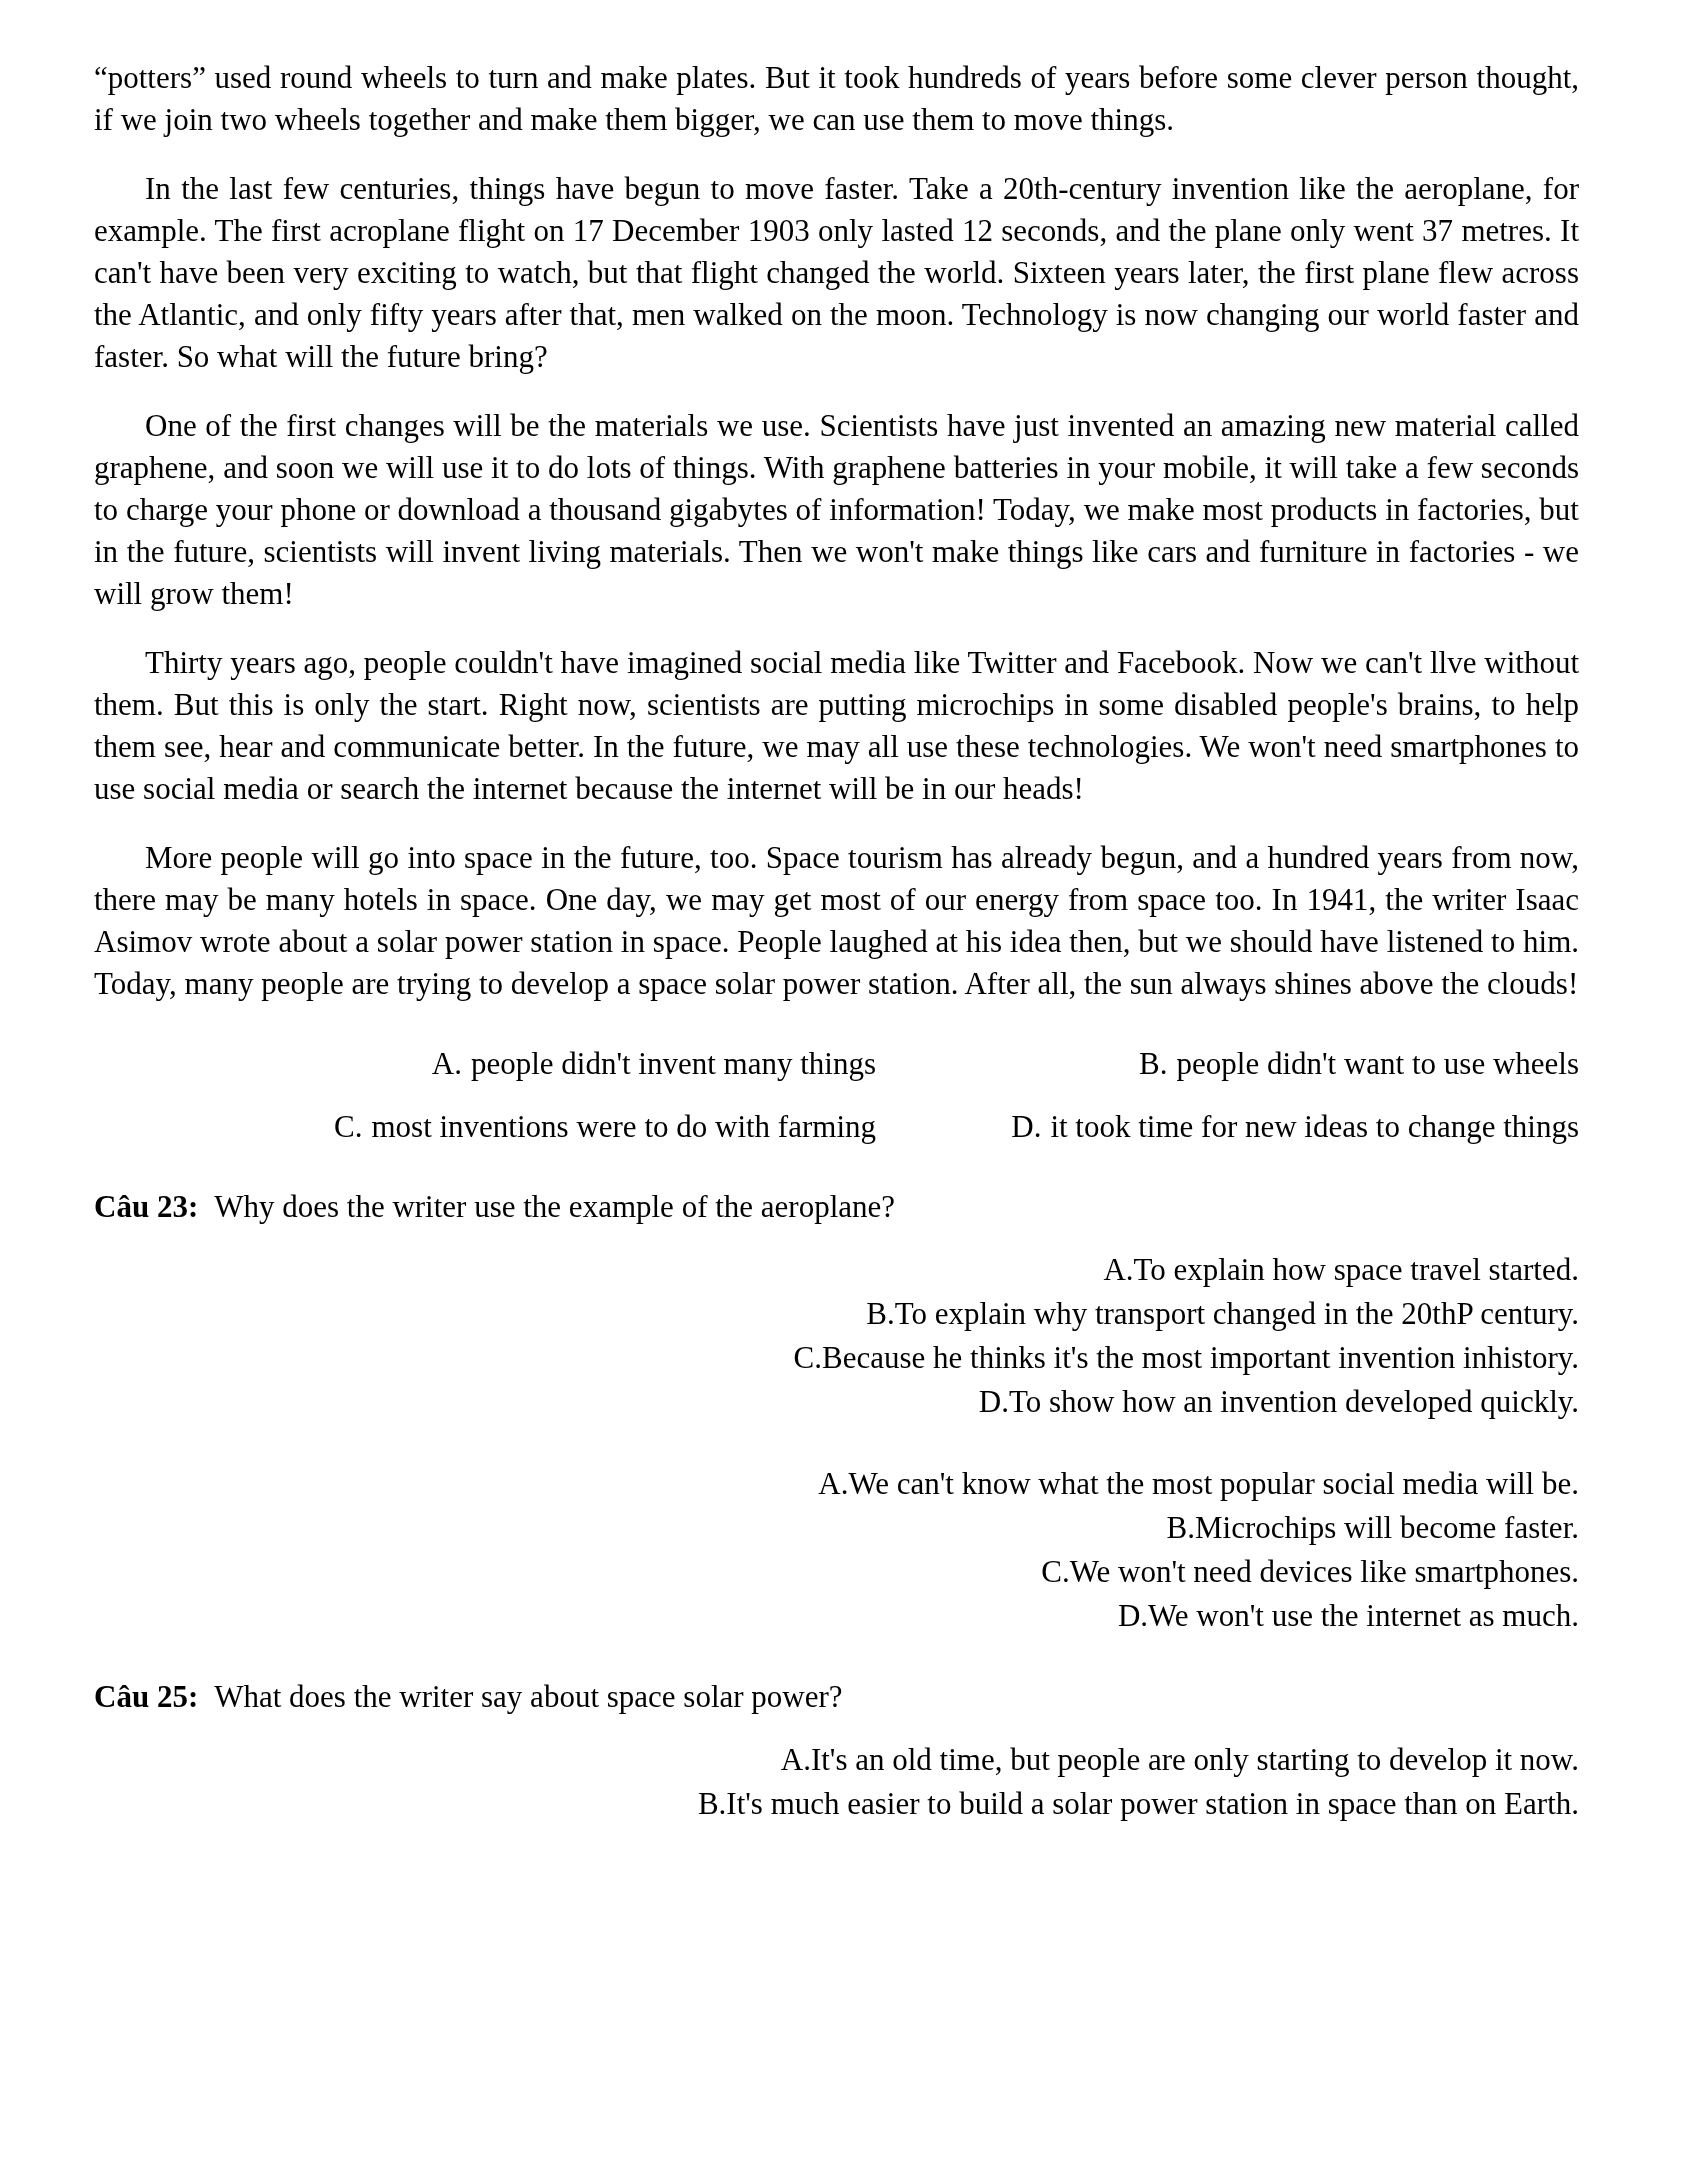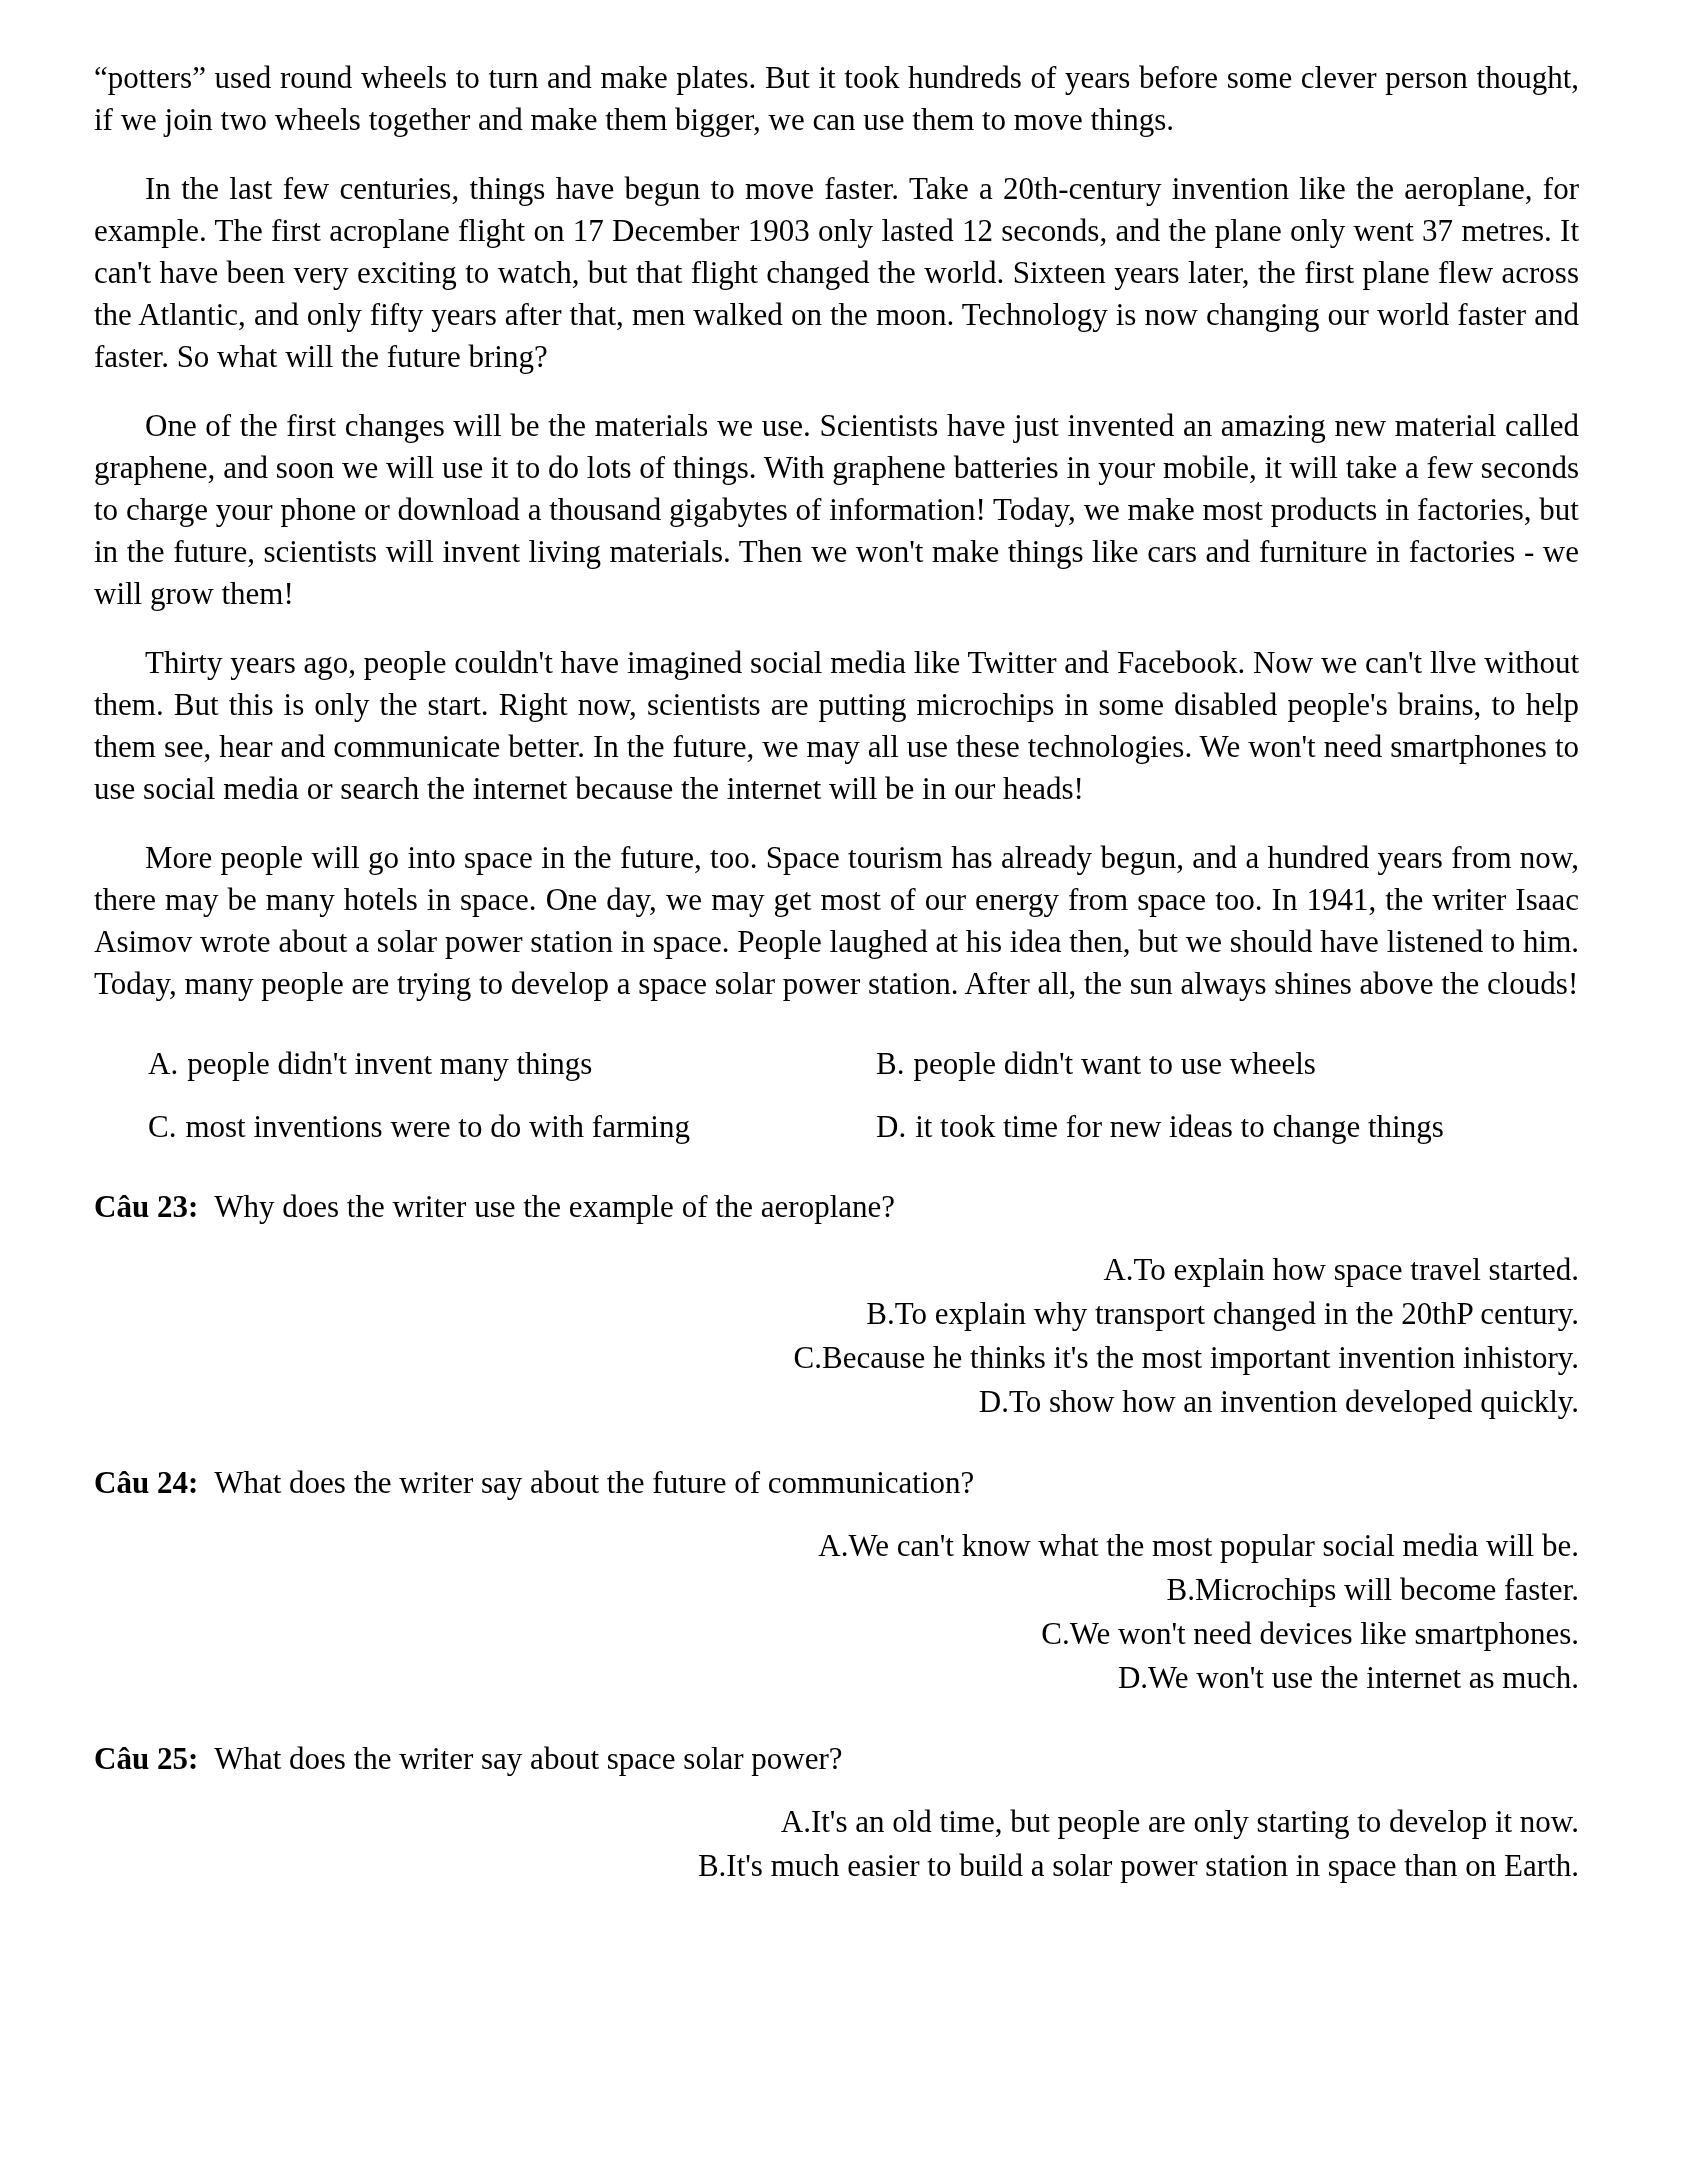--- a/index.html
+++ b/index.html
@@ -44,20 +44,21 @@
   .blank-gap {
     display: inline-block;
     width: 213px;
   }
   .opts-grid {
     display: grid;
     grid-template-columns: 728px auto;
     row-gap: 21px;
     padding-left: 54px;
     margin-top: 26px;
+    text-align: right;
   }
   .opts-grid .option {
     line-height: 42px;
   }
   .opts-grid .letter {
     margin-right: 9px;
   }
   .opts-list {
     padding-left: 51px;
     margin-top: 20px;
@@ -113,23 +114,20 @@
       <div class="option">
         <span class="letter">C.</span><span>Because he thinks it's the most important invention inhistory.</span>
       </div>
       <div class="option">
         <span class="letter">D.</span><span>To show how an invention developed quickly.</span>
       </div>
     </div>
   </div>
 
   <div class="question">
-    <div class="q-line">
-      <span class="q-label wide">Câu 24:</span><span>What does the writer say about the future of communication?</span>
-    </div>
     <div class="opts-list">
       <div class="option">
         <span class="letter">A.</span><span>We can't know what the most popular social media will be.</span>
       </div>
       <div class="option">
         <span class="letter">B.</span><span>Microchips will become faster.</span>
       </div>
       <div class="option">
         <span class="letter">C.</span><span>We won't need devices like smartphones.</span>
       </div>

